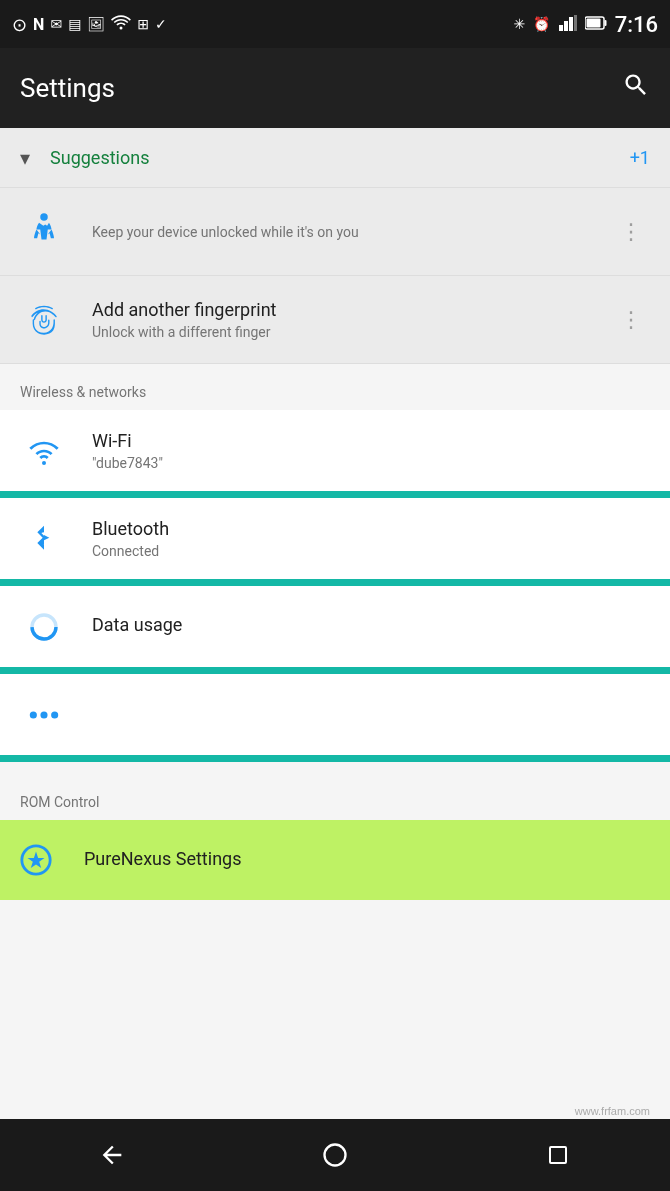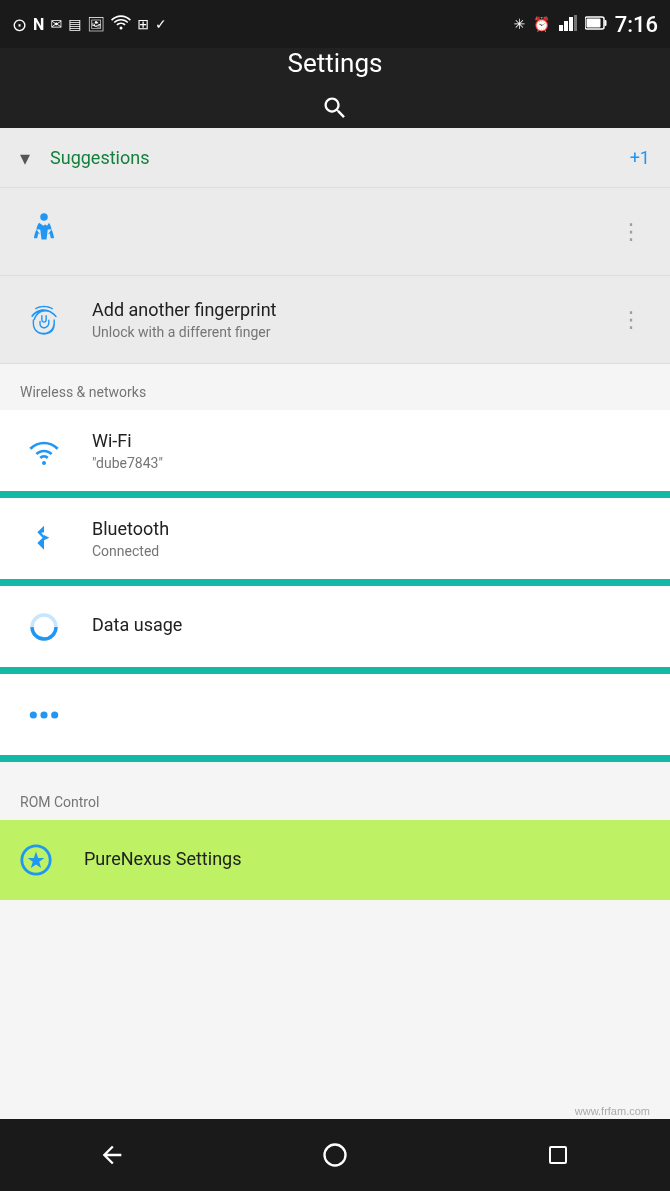--- a/index.html
+++ b/index.html
@@ -42,21 +42,20 @@
 
     
     .app-bar {
       width: 100%;
       height: 80px;
       background: #212121;
       display: flex;
       align-items: center;
       justify-content: space-between;
       padding: 0 20px;
-      flex-direction: column;
     }
     .app-title {
       color: white;
       font-size: 26px;
       font-weight: 400;
     }
     .search-icon-btn {
       color: white;
       font-size: 26px;
       cursor: pointer;
@@ -282,20 +281,21 @@
   <div class="setting-icon">
 
     <svg width="32" height="40" viewBox="0 0 24 32" fill="#2196F3">
       <circle cx="12" cy="4" r="3"></circle>
       <path d="M8 8.5c0 0-2 3-2 5.5h3l1 8h4l1-8h3c0-2.5-2-5.5-2-5.5l-1.5 2.5-1.5-1-1.5 1L8 8.5z"></path>
       <path d="M6 14c-1 2-2 5-2 7h2.5l1-4 1.5 1"></path>
       <path d="M18 14c1 2 2 5 2 7h-2.5l-1-4-1.5 1"></path>
     </svg>
   </div>
   <div class="setting-text">
+    <div class="setting-subtitle">Keep your device unlocked while it's on you</div>
   </div>
   <span class="setting-more">⋮</span>
 </div>
 
 <div class="setting-item">
   <div class="setting-icon">
     <svg width="34" height="34" viewBox="0 0 24 24" fill="#2196F3">
       <path d="M17.81 4.47c-.08 0-.16-.02-.23-.06C15.66 3.42 14 3 12.01 3c-1.98 0-3.86.47-5.57 1.41-.24.13-.54.04-.68-.2-.13-.24-.04-.55.2-.68C7.82 2.52 9.86 2 12.01 2c2.13 0 3.99.47 6.03 1.52.25.13.34.43.21.67-.09.18-.27.28-.44.28zM3.5 9.72c-.1 0-.2-.03-.29-.09-.23-.16-.28-.47-.12-.7.99-1.4 2.25-2.5 3.75-3.27C9.98 4.04 14 4.03 17.15 6.07c1.5.76 2.76 1.86 3.75 3.27.16.23.11.54-.12.7-.23.16-.54.11-.7-.12-.9-1.26-2.04-2.25-3.39-2.94-2.87-1.83-6.61-1.83-9.48 0-1.35.69-2.49 1.68-3.39 2.94-.1.14-.25.2-.4.2zM5.19 12.2c-.04 0-.09 0-.13-.01-.27-.07-.43-.34-.36-.61.99-3.92 4.43-6.6 8.23-6.6 2.23 0 4.38.91 5.91 2.5.18.19.17.5-.03.68-.19.18-.49.17-.68-.02-1.31-1.34-3.14-2.16-5.2-2.16-3.31 0-6.26 2.3-7.17 5.72-.06.22-.27.36-.48.36-.01.02-.07.1-.09.1zM12.07 22.37c-1.6 0-3.09-.39-4.45-1.16C5.26 19.77 4 17.29 4 14.63V12c0-.27.22-.5.5-.5s.5.22.5.5v2.63c0 2.28 1.1 4.43 2.92 5.41 1.17.64 2.45.97 3.78.97l.3-.01c2.3-.07 4.41-1.28 5.62-3.23.74-1.22 1.08-2.63 1.08-4.17V12c0-.28.22-.5.5-.5s.5.22.5.5v2.6c0 1.79-.41 3.42-1.25 4.83C17.2 21.22 14.68 22.37 12.07 22.37zM12 18.1c-.15 0-.3-.01-.44-.03-1.65-.23-2.86-1.58-2.86-3.17v-1.79c0-.27.22-.5.5-.5s.5.22.5.5v1.79c0 1.02.8 1.91 1.86 2.07.08.01.17.02.29.02.82 0 1.59-.33 2.16-.92.57-.59.88-1.36.88-2.17v-1.79c0-.27.22-.5.5-.5s.5.22.5.5v1.79c0 1.06-.43 2.08-1.18 2.85-.75.78-1.76 1.25-2.86 1.25h-.02l-.39-.01v.01zm0-4.1c-1.1 0-2-.9-2-2V9c0-.27.22-.5.5-.5s.5.22.5.5v3c0 .55.45 1 1 1s1-.45 1-1V9c0-.27.22-.5.5-.5s.5.22.5.5v3c0 1.1-.9 2-2 2z"></path>
     </svg>
   </div>

